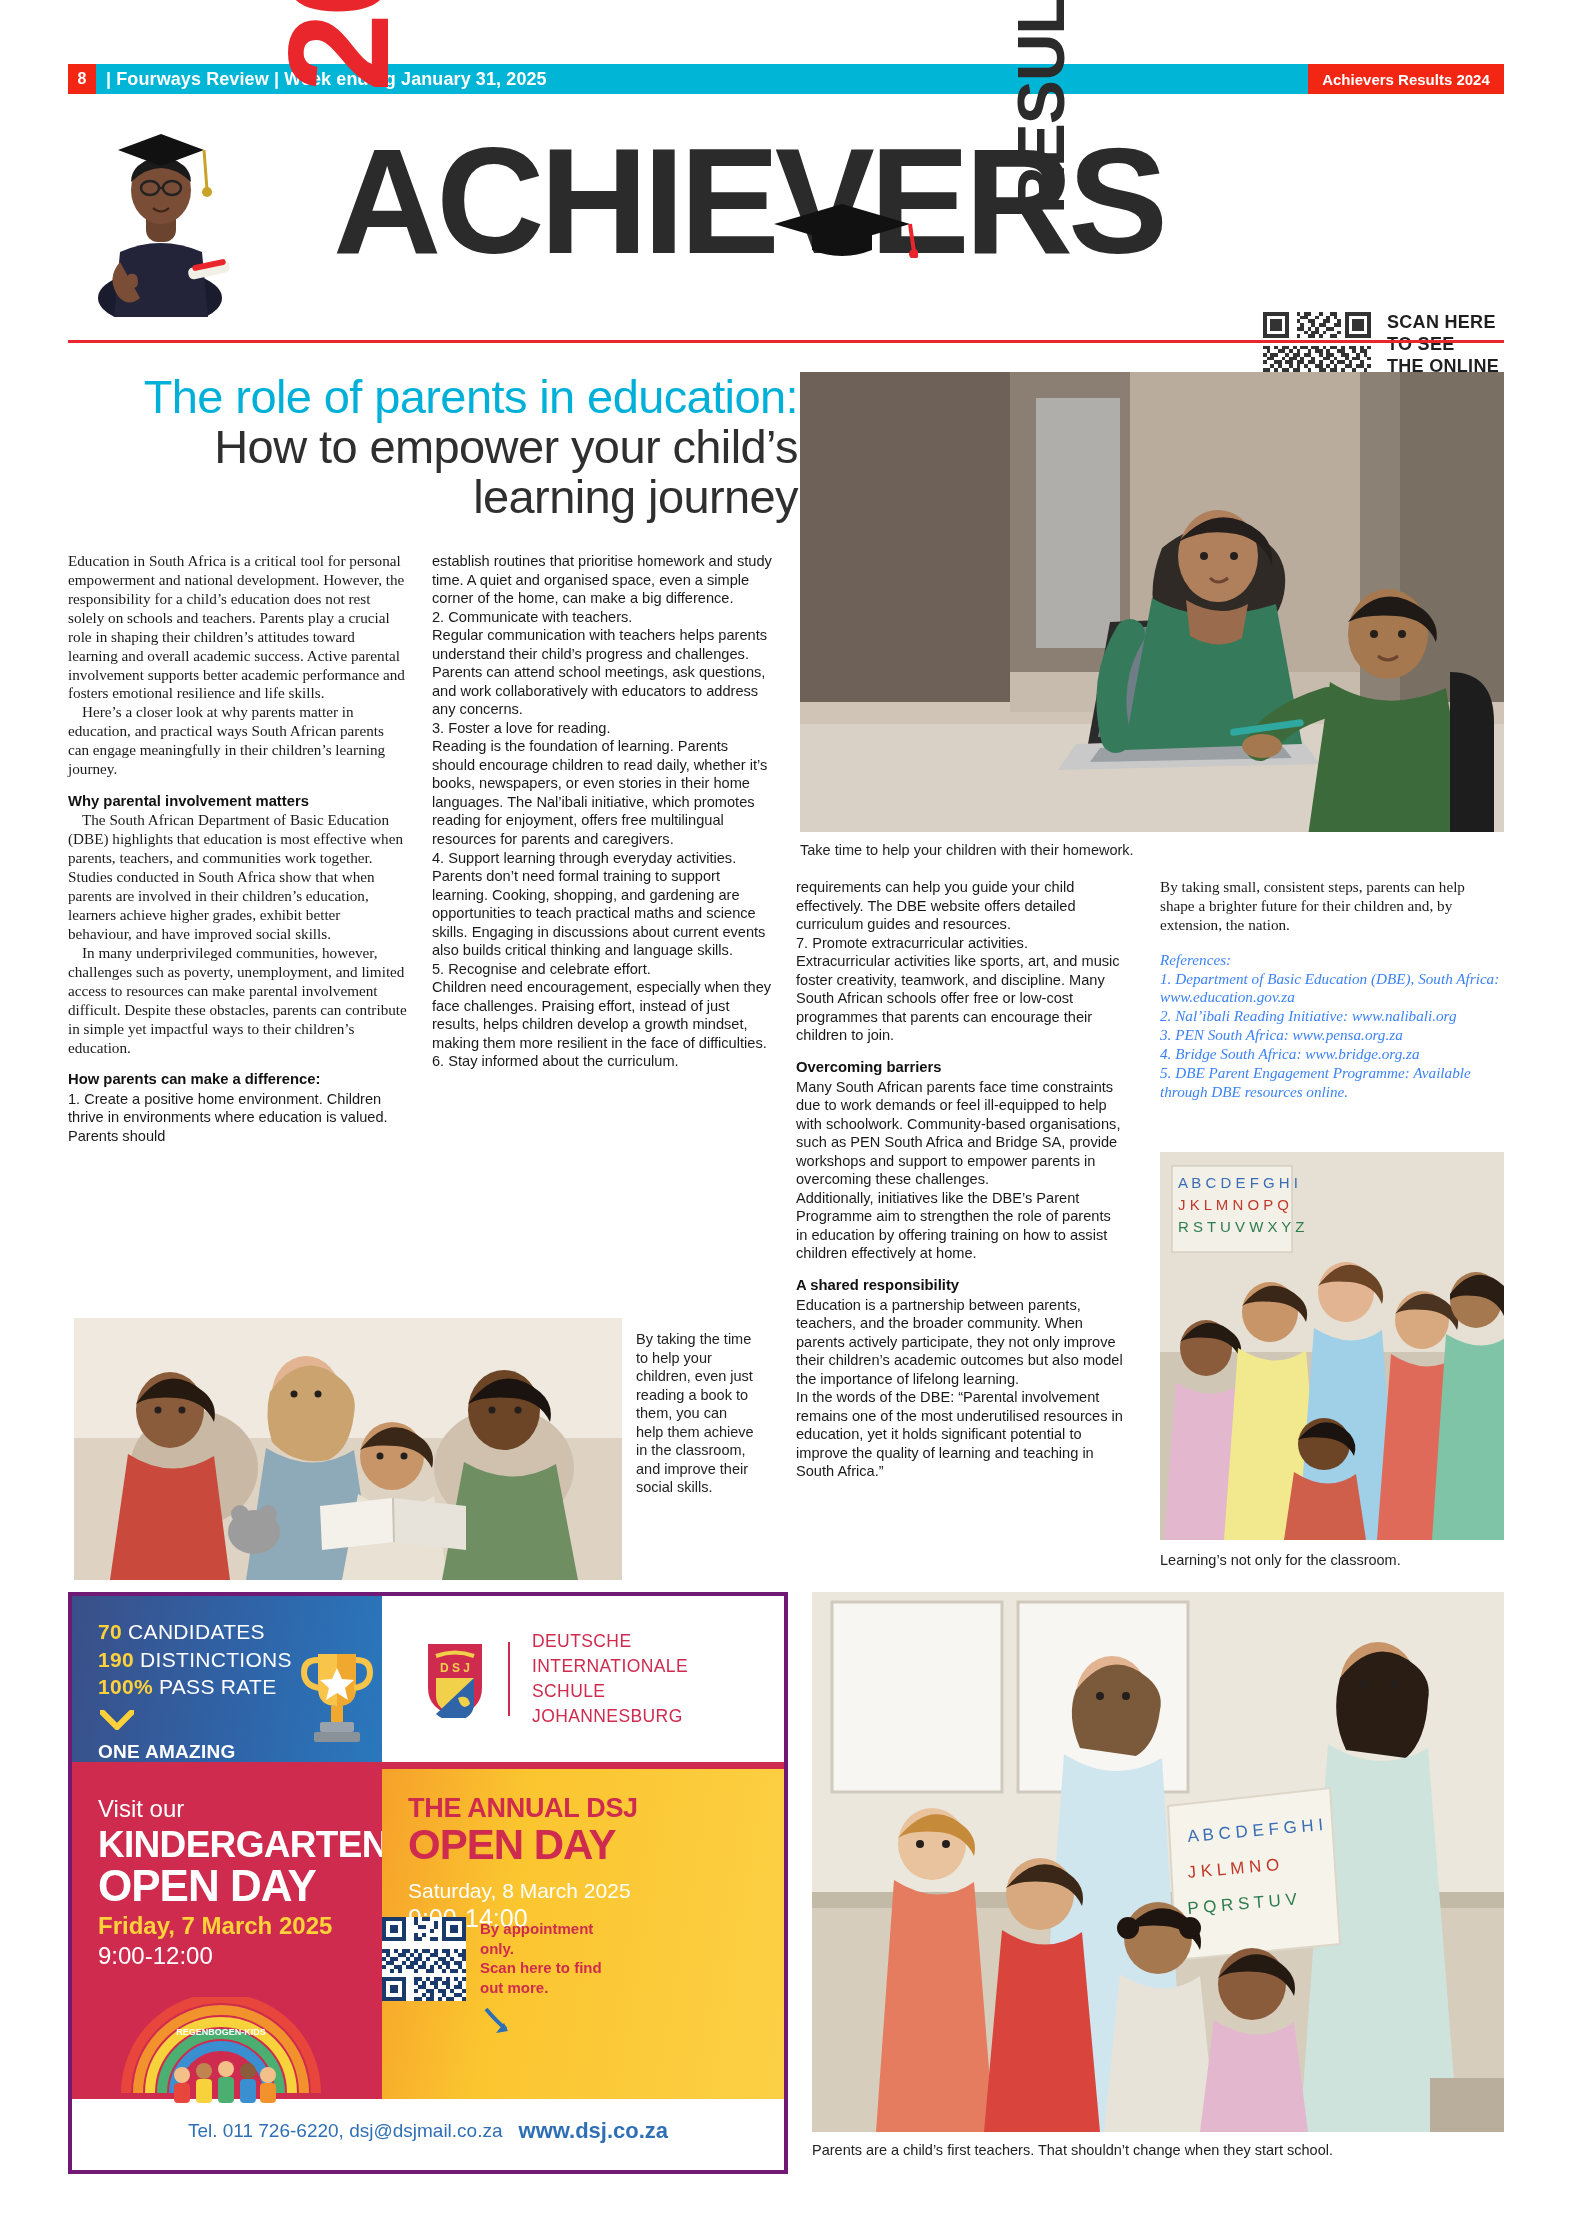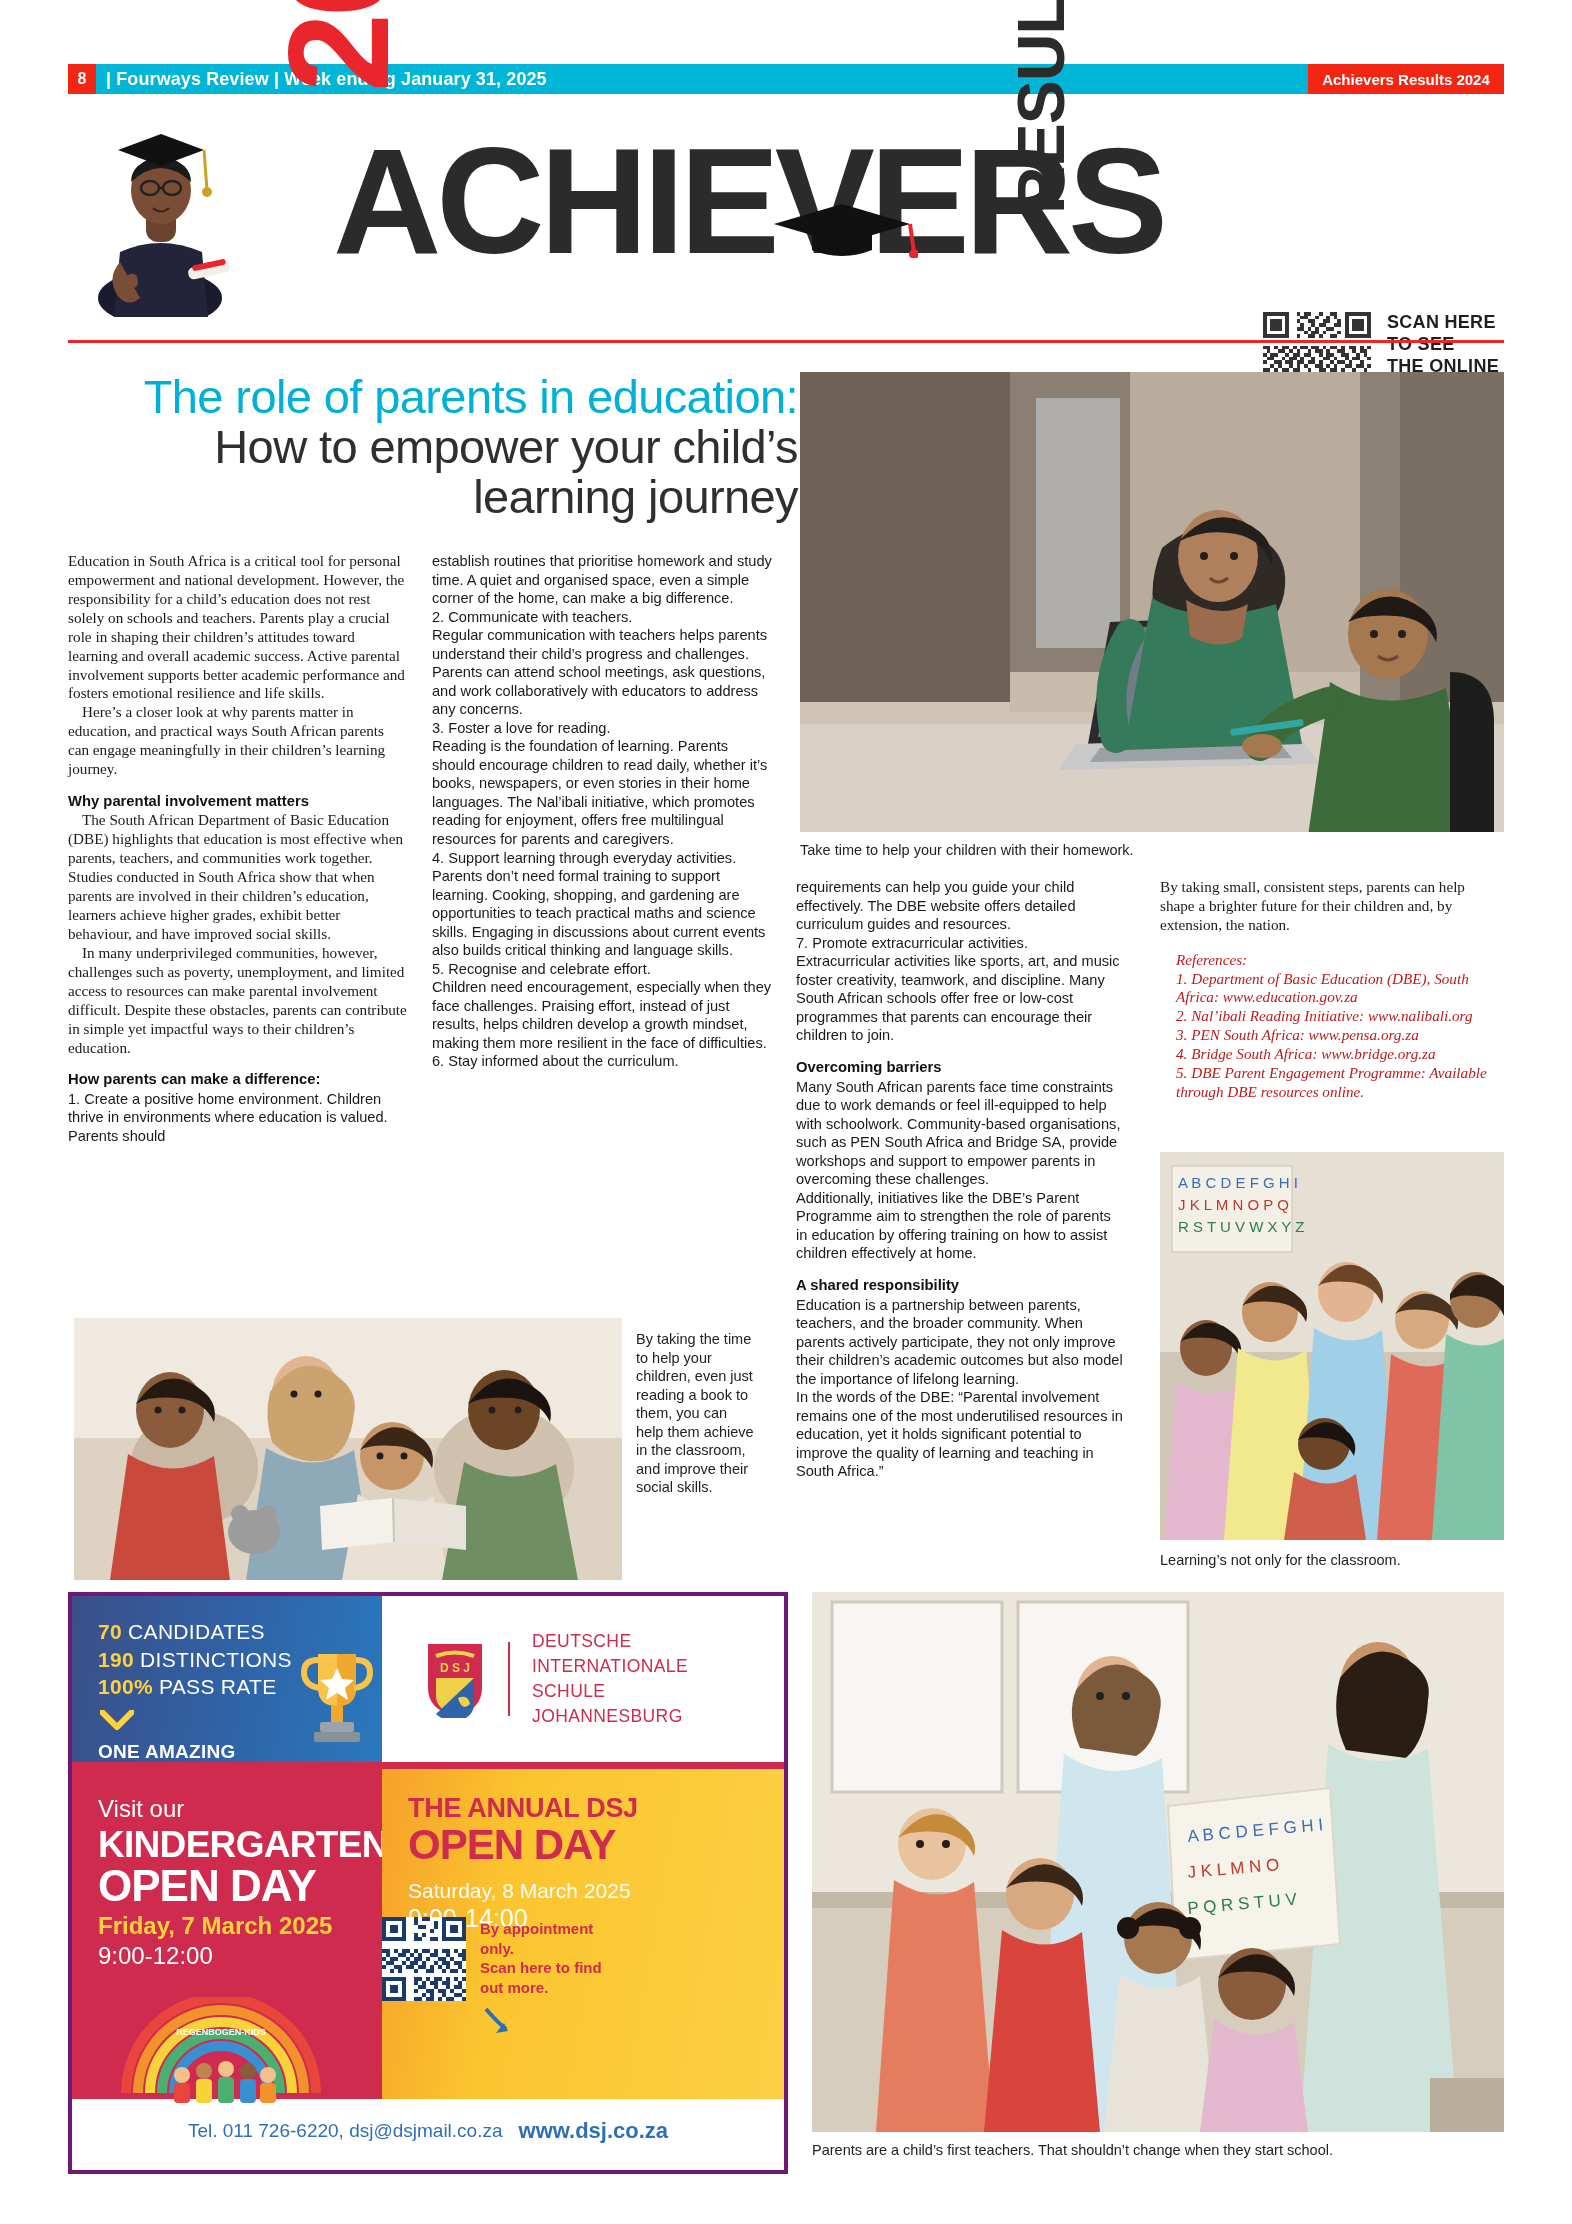--- a/index.html
+++ b/index.html
@@ -54,21 +54,21 @@
   .cap { position:absolute; font-size:14.5px; color:#222; font-family:"Liberation Sans", sans-serif; }
 
   
   .col { position:absolute; }
   .serif { font-family:"Liberation Serif", serif; font-size:15.2px; line-height:1.245; color:#1a1a1a; text-align:left; }
   .serif p { text-indent:14px; }
   .serif p.noind { text-indent:0; }
   .sans { font-family:"Liberation Sans", sans-serif; font-size:14.6px; line-height:1.27; color:#1a1a1a; }
   .subh { font-weight:bold; font-family:Liberation Sans, sans-serif; font-size:14.8px; color:#111;
           margin-top:13px; margin-bottom:1px; }
-  .refs { font-family:"Liberation Serif", serif; font-style:italic; font-size:15.2px; line-height:1.24; color:#b91c1c;margin-left:16px; }
+  .refs { font-family:"Liberation Serif", serif; font-style:italic; font-size:15.2px; line-height:1.24; color:#3b82f6; }
 
   
   .ad { position:absolute; left:68px; top:1592px; width:720px; height:582px; background:#fff;
         border:4px solid #701a75; overflow:hidden; }
   .ad-top { position:absolute; left:0; top:0; width:100%; height:166px; display:flex; }
   .ad-stats { width:310px; background:linear-gradient(100deg,#3a4f88 0%,#2f64a8 55%,#2a78bd 100%);
               padding:22px 0 0 26px; color:#fff; }
   .ad-stats .ln { font-size:21px; letter-spacing:.3px; line-height:1.32; }
   .ad-stats .num { color:#ffd23a; font-weight:bold; }
   .chev { margin:9px 0 7px 2px; width:34px; height:20px; }

